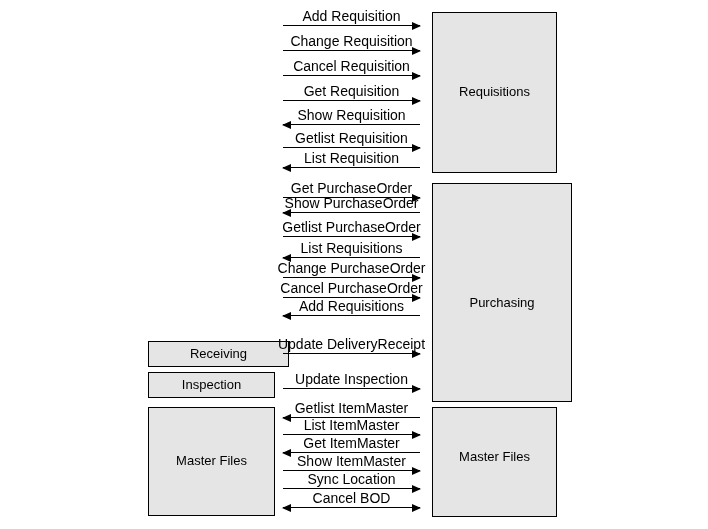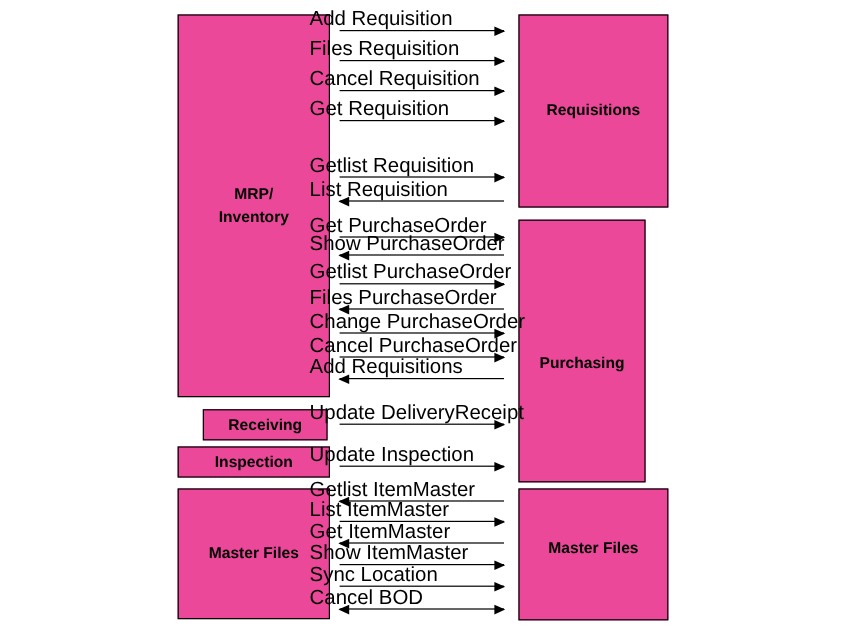--- a/index.html
+++ b/index.html
@@ -1,99 +1,101 @@
 <!DOCTYPE html>
 <html><head>
 <meta charset="utf-8">
 <style>
   html, body { margin:0; padding:0; background:#ffffff; }
   .canvas {
     position:relative; width:708px; height:529px; background:#ffffff;
     font-family:"Liberation Sans", sans-serif; color:#000000; overflow:hidden;
   }
   .box {
-    position:absolute; border:1px solid #000000; background:#ec4899;
+    position:absolute; border:1px solid #000000; background:#e5e5e5;
     display:flex; align-items:center; justify-content:center; text-align:center;
-    font-size:13px; box-sizing:border-box;font-weight:bold;
+    font-size:13px; box-sizing:border-box;
   }
   .box .bl { white-space:pre-line; line-height:1.4; }
   .box.purchasing .bl { transform:translateY(11px); }
   .box.master-right .bl { transform:translateY(-5px); }
   .msg { position:absolute; left:283px; width:137px; height:18px; }
   .msg .lbl {
     position:absolute; left:-25px; right:-25px; bottom:4px;
-    text-align:left; font-size:17px; line-height:12px; white-space:nowrap;
+    text-align:center; font-size:14px; line-height:12px; white-space:nowrap;
   }
   .msg .line {
     position:absolute; left:0; right:0; bottom:0; height:0;
     border-top:1px solid #000000;
   }
   .head-l, .head-r {
     position:absolute; top:-4.5px; width:0; height:0; display:none;
     border-top:4px solid transparent; border-bottom:4px solid transparent;
   }
   .head-r { right:-1px; border-left:9px solid #000000; }
   .head-l { left:-1px;  border-right:9px solid #000000; }
   [data-dir="right"] .head-r { display:block; }
   [data-dir="left"]  .head-l { display:block; }
   [data-dir="both"]  .head-l, [data-dir="both"] .head-r { display:block; }
 </style>
 </head>
 <body>
 
 <div class="canvas">
 
-  <div class="box" style="left:148px; top:12px; width:127px; height:319px;">
-    <div class="bl">MRP/
-Inventory</div>
-  </div>
-  <div class="box" style="left:148px; top:341px; width:104px; height:26px;margin-left:21px;">
+  <div class="box" style="left:148px; top:341px; width:141px; height:26px;">
     <div class="bl">Receiving</div>
   </div>
   <div class="box" style="left:148px; top:372px; width:127px; height:26px;align-items:center;">
     <div class="bl">Inspection</div>
   </div>
   <div class="box" style="left:148px; top:407px; width:127px; height:109px;">
     <div class="bl">Master Files</div>
   </div>
 
   <div class="box" style="left:432px; top:12px; width:125px; height:161px;">
     <div class="bl">Requisitions</div>
   </div>
-  <div class="box purchasing" style="left:432px; top:183px; width:106px; height:219px;">
+  <div class="box purchasing" style="left:432px; top:183px; width:140px; height:219px;">
     <div class="bl">Purchasing</div>
   </div>
   <div class="box master-right" style="left:432px; top:407px; width:125px; height:110px;">
     <div class="bl">Master Files</div>
   </div>
 
   <div class="msg" style="top:8px" data-dir="right">
     <div class="lbl">Add Requisition</div>
     <div class="line">
         <span class="head-r"></span>
       </div>
   </div>
   <div class="msg" style="top:33px" data-dir="right">
-    <div class="lbl">Files Requisition</div>
+    <div class="lbl">Change Requisition</div>
     <div class="line">
         <span class="head-r"></span>
       </div>
   </div>
   <div class="msg" style="top:58px" data-dir="right">
     <div class="lbl">Cancel Requisition</div>
     <div class="line">
         <span class="head-r"></span>
       </div>
   </div>
   <div class="msg" style="top:83px" data-dir="right">
     <div class="lbl">Get Requisition</div>
     <div class="line">
         <span class="head-r"></span>
       </div>
   </div>
+  <div class="msg" style="top:107px" data-dir="left">
+    <div class="lbl">Show Requisition</div>
+    <div class="line">
+        <span class="head-l"></span>
+      </div>
+  </div>
   <div class="msg" style="top:130px" data-dir="right">
     <div class="lbl">Getlist Requisition</div>
     <div class="line">
         <span class="head-r"></span>
       </div>
   </div>
   <div class="msg" style="top:150px" data-dir="left">
     <div class="lbl">List Requisition</div>
     <div class="line">
         <span class="head-l"></span>
@@ -112,21 +114,21 @@
         <span class="head-l"></span>
       </div>
   </div>
   <div class="msg" style="top:219px" data-dir="right">
     <div class="lbl">Getlist PurchaseOrder</div>
     <div class="line">
         <span class="head-r"></span>
       </div>
   </div>
   <div class="msg" style="top:240px" data-dir="left">
-    <div class="lbl">Files PurchaseOrder</div>
+    <div class="lbl">List Requisitions</div>
     <div class="line">
         <span class="head-l"></span>
       </div>
   </div>
   <div class="msg" style="top:280px" data-dir="right">
     <div class="lbl">Cancel PurchaseOrder</div>
     <div class="line">
         <span class="head-r"></span>
       </div>
   </div>

